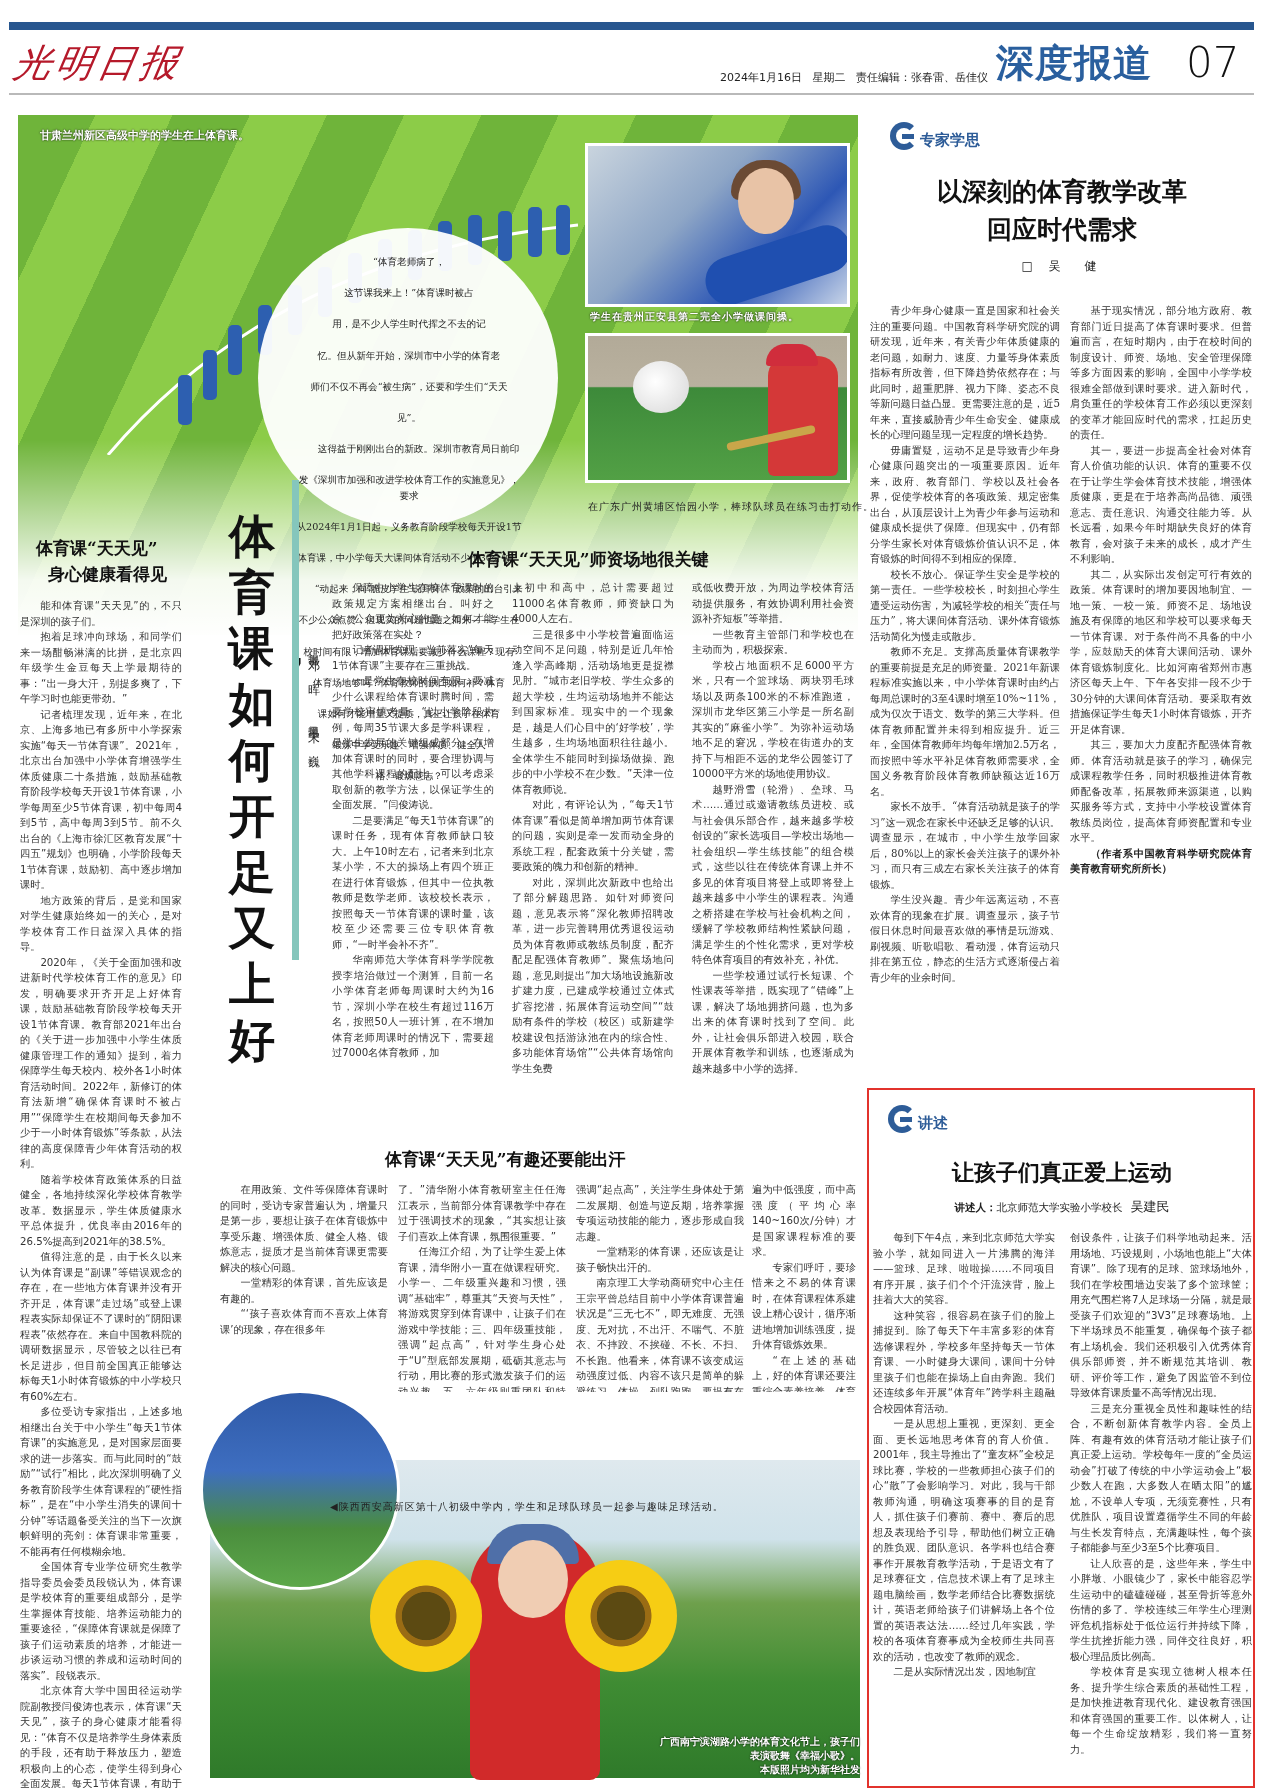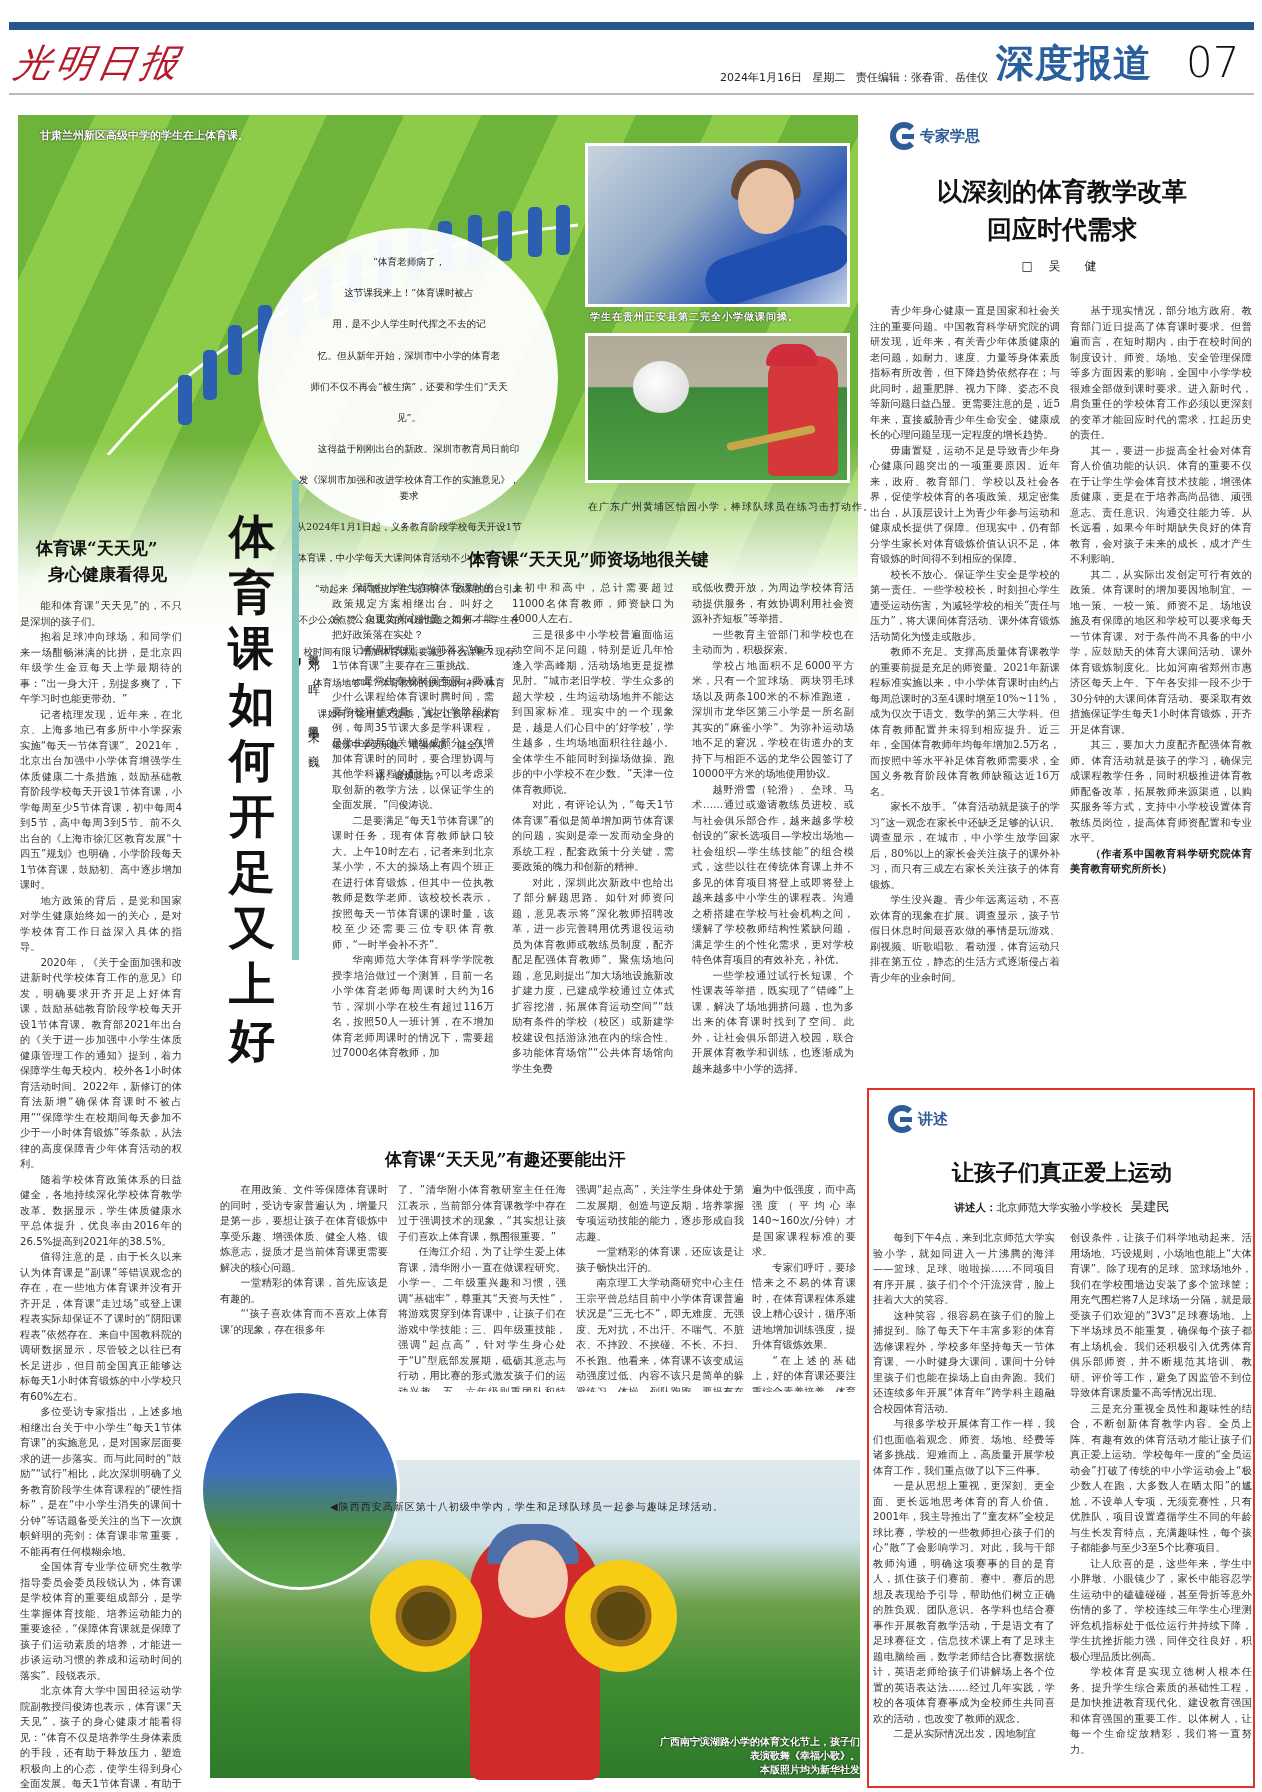--- a/index.html
+++ b/index.html
@@ -72,21 +72,21 @@
 .bp-girl{left:470px;top:1530px;width:130px;height:250px;border-radius:60px 60px 10px 10px;background:#d12a2a}
 .bp-face{left:498px;top:1540px;width:70px;height:78px;border-radius:50%;background:#f0cdb3}
 .bp-hat{left:487px;top:1524px;width:92px;height:40px;border-radius:46px 46px 6px 6px;background:#4f6fa8}
 .sunflower{width:112px;height:112px;border-radius:50%;background:radial-gradient(circle,#5c4a12 0 30%,#9a6c14 31% 38%,#f6cd14 39% 100%)}
 .sf1{left:370px;top:1560px}
 .sf2{left:565px;top:1560px}
 .bp-cap1{left:330px;top:1500px;font-size:10px;color:#222;letter-spacing:1px;white-space:nowrap}
 .bp-cap2{left:660px;top:1735px;font-size:10px;color:#fff;font-weight:bold;text-shadow:0 0 2px #000;width:200px;text-align:right;line-height:14px}
 
 
-.tag{display:flex;align-items:center;gap:2px;font-family:"DejaVu Sans",sans-serif;font-weight:bold;color:#2d5c98;font-size:15px}
+.tag{display:flex;align-items:flex-end;gap:2px;font-family:"DejaVu Sans",sans-serif;font-weight:bold;color:#2d5c98;font-size:15px}
 .g-icon{width:28px;height:28px;border-radius:50%;border:6px solid #2d5c98;border-right-color:transparent;position:relative}
 .g-icon::after{content:"";position:absolute;left:6px;top:6px;width:12px;height:5px;background:#2d5c98}
 .tag1{left:890px;top:122px}
 .r-title{left:872px;top:173px;width:380px;text-align:center;font-family:"DejaVu Serif",serif;font-weight:900;font-size:25px;line-height:38px;color:#111}
 .r-byline{left:872px;top:258px;width:380px;text-align:center;font-size:12px;color:#222;letter-spacing:6px}
 .box{left:867px;top:1088px;width:388px;height:700px;border:2px solid #e2322c}
 .tag2{left:888px;top:1105px}
 .k-title{left:870px;top:1158px;width:384px;text-align:center;font-family:"DejaVu Serif",serif;font-weight:900;font-size:22px;color:#111}
 .k-byline{left:870px;top:1198px;width:384px;text-align:center;font-family:"DejaVu Sans",sans-serif;font-size:10.5px;color:#222}
 .k-byline b{font-weight:bold}
@@ -291,21 +291,20 @@
   <span class="g-icon"></span>
   <span>讲述</span>
 </div>
 <div class="abs k-title">让孩子们真正爱上运动</div>
 <div class="abs k-byline">
   <b>讲述人：</b><span>北京师范大学实验小学校长</span><span class="nm">吴建民</span>
 </div>
 <div class="abs col col-k1">
   <p>每到下午4点，来到北京师范大学实验小学，就如同进入一片沸腾的海洋——篮球、足球、啦啦操……不同项目有序开展，孩子们个个汗流浃背，脸上挂着大大的笑容。</p>
   <p>这种笑容，很容易在孩子们的脸上捕捉到。除了每天下午丰富多彩的体育选修课程外，学校多年坚持每天一节体育课、一小时健身大课间，课间十分钟里孩子们也能在操场上自由奔跑。我们还连续多年开展“体育年”跨学科主题融合校园体育活动。</p>
-  <p>与很多学校开展体育工作一样，我们也面临着观念、师资、场地、经费等诸多挑战。迎难而上，高质量开展学校体育工作，我们重点做了以下三件事。</p>
   <p>一是从思想上重视，更深刻、更全面、更长远地思考体育的育人价值。2001年，我主导推出了“童友杯”全校足球比赛，学校的一些教师担心孩子们的心“散”了会影响学习。对此，我与干部教师沟通，明确这项赛事的目的是育人，抓住孩子们赛前、赛中、赛后的思想及表现给予引导，帮助他们树立正确的胜负观、团队意识。各学科也结合赛事作开展教育教学活动，于是语文有了足球赛征文，信息技术课上有了足球主题电脑绘画，数学老师结合比赛数据统计，英语老师给孩子们讲解场上各个位置的英语表达法……经过几年实践，学校的各项体育赛事成为全校师生共同喜欢的活动，也改变了教师的观念。</p>
   <p>二是从实际情况出发，因地制宜</p>
 </div>
 <div class="abs col col-k2">
   <p style="text-indent:0">创设条件，让孩子们科学地动起来。活用场地、巧设规则，小场地也能上“大体育课”。除了现有的足球、篮球场地外，我们在学校围墙边安装了多个篮球筐；用充气围栏将7人足球场一分隔，就是最受孩子们欢迎的“3V3”足球赛场地。上下半场球员不能重复，确保每个孩子都有上场机会。我们还积极引入优秀体育俱乐部师资，并不断规范其培训、教研、评价等工作，避免了因监管不到位导致体育课质量不高等情况出现。</p>
   <p>三是充分重视全员性和趣味性的结合，不断创新体育教学内容。全员上阵、有趣有效的体育活动才能让孩子们真正爱上运动。学校每年一度的“全员运动会”打破了传统的中小学运动会上“极少数人在跑，大多数人在晒太阳”的尴尬，不设单人专项，无须竞赛性，只有优胜队，项目设置遵循学生不同的年龄与生长发育特点，充满趣味性，每个孩子都能参与至少3至5个比赛项目。</p>
   <p>让人欣喜的是，这些年来，学生中小胖墩、小眼镜少了，家长中能容忍学生运动中的磕磕碰碰，甚至骨折等意外伤情的多了。学校连续三年学生心理测评危机指标处于低位运行并持续下降，学生抗挫折能力强，同伴交往良好，积极心理品质比例高。</p>
   <p>学校体育是实现立德树人根本任务、提升学生综合素质的基础性工程，是加快推进教育现代化、建设教育强国和体育强国的重要工作。以体树人，让每一个生命绽放精彩，我们将一直努力。</p>
 </div>
 

